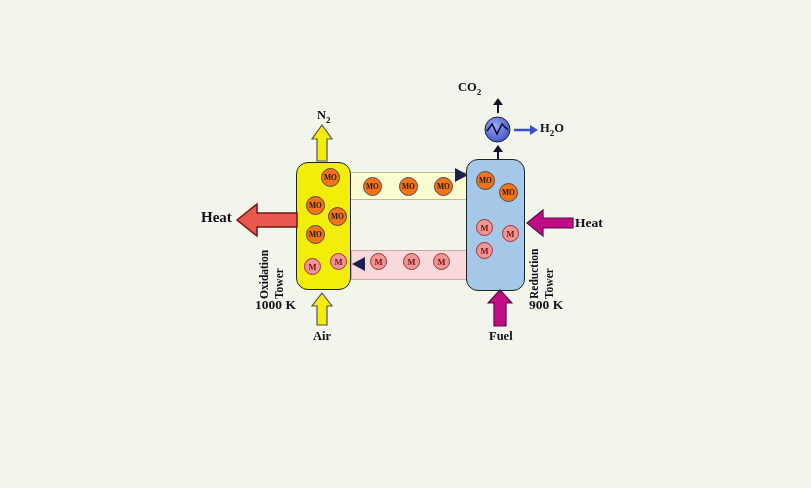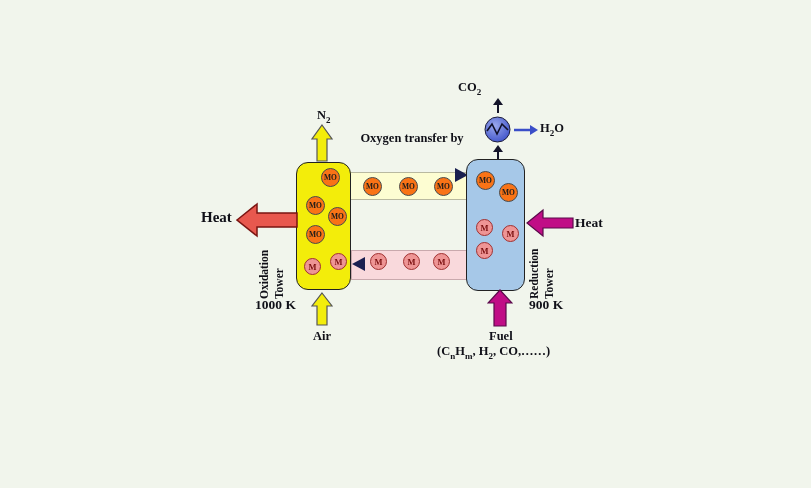--- a/index.html
+++ b/index.html
@@ -139,21 +139,20 @@
     <polygon points="16,1 24,6 16,11" fill="#3a4ec8"></polygon>
   </svg>
 
   <div class="lbl" style="left:317px;top:108px"><span>N</span><sub>2</sub></div>
 
   <div class="lbl" style="left:458px;top:80px"><span>CO</span><sub>2</sub></div>
 
   <div class="lbl" style="left:540px;top:121px"><span>H</span><sub>2</sub><span>O</span></div>
 
   <div class="lbl two-line center" style="left:352px;top:131px;width:120px">
-    <div>Oxygen transfer by</div>
   </div>
 
 
   <div class="lbl big" style="left:201px;top:209px">Heat</div>
   <div class="lbl mid" style="left:575px;top:215px">Heat</div>
 
   <div class="lbl rot two-line" style="left:233px;top:245px;width:78px;height:30px">
     <div>Oxidation</div>
     <div>Tower</div>
   </div>
@@ -161,17 +160,14 @@
     <div>Reduction</div>
     <div>Tower</div>
   </div>
 
   <div class="lbl mid" style="left:255px;top:297px">1000 K</div>
   <div class="lbl mid" style="left:529px;top:297px">900 K</div>
 
   <div class="lbl" style="left:313px;top:329px">Air</div>
   <div class="lbl" style="left:489px;top:329px">Fuel</div>
 
-  <div class="lbl" style="left:437px;top:344px">
-    <span>(C</span><sub>n</sub><span>H</span><sub>m</sub><span>, H</span><sub>2</sub><span>, CO,……)</span>
-  </div>
 
 </div>
 
 </body></html>

